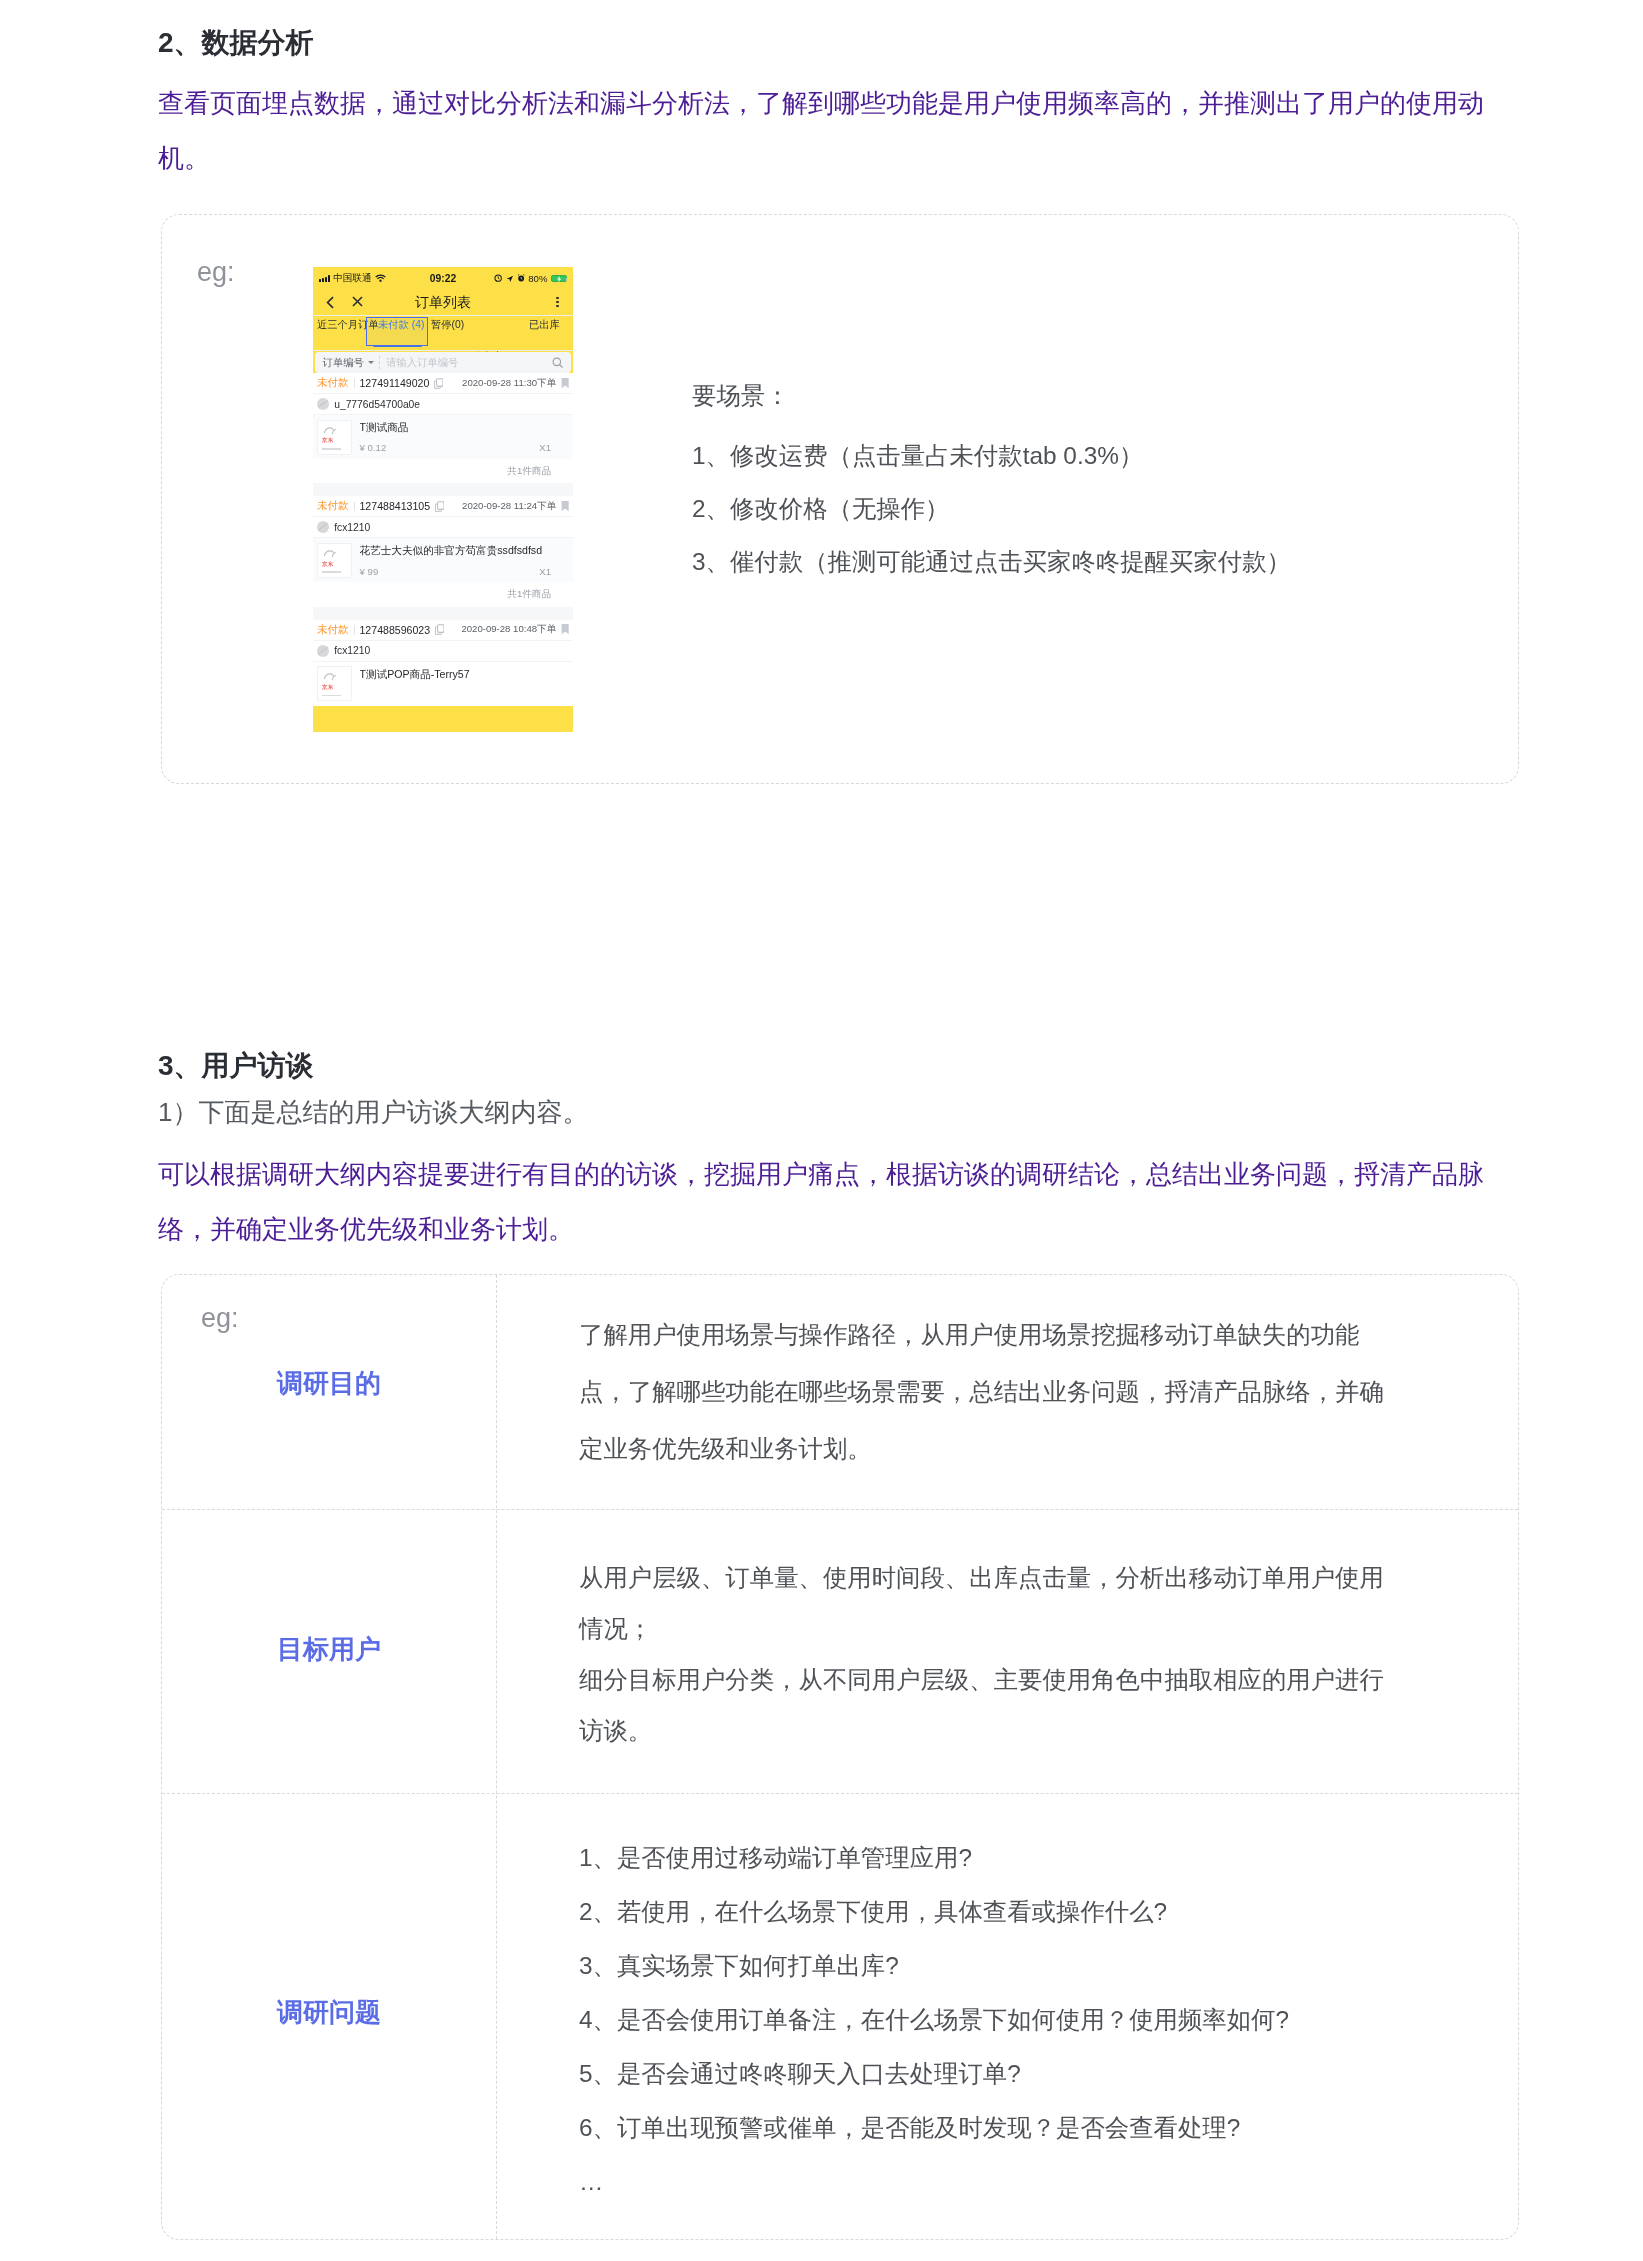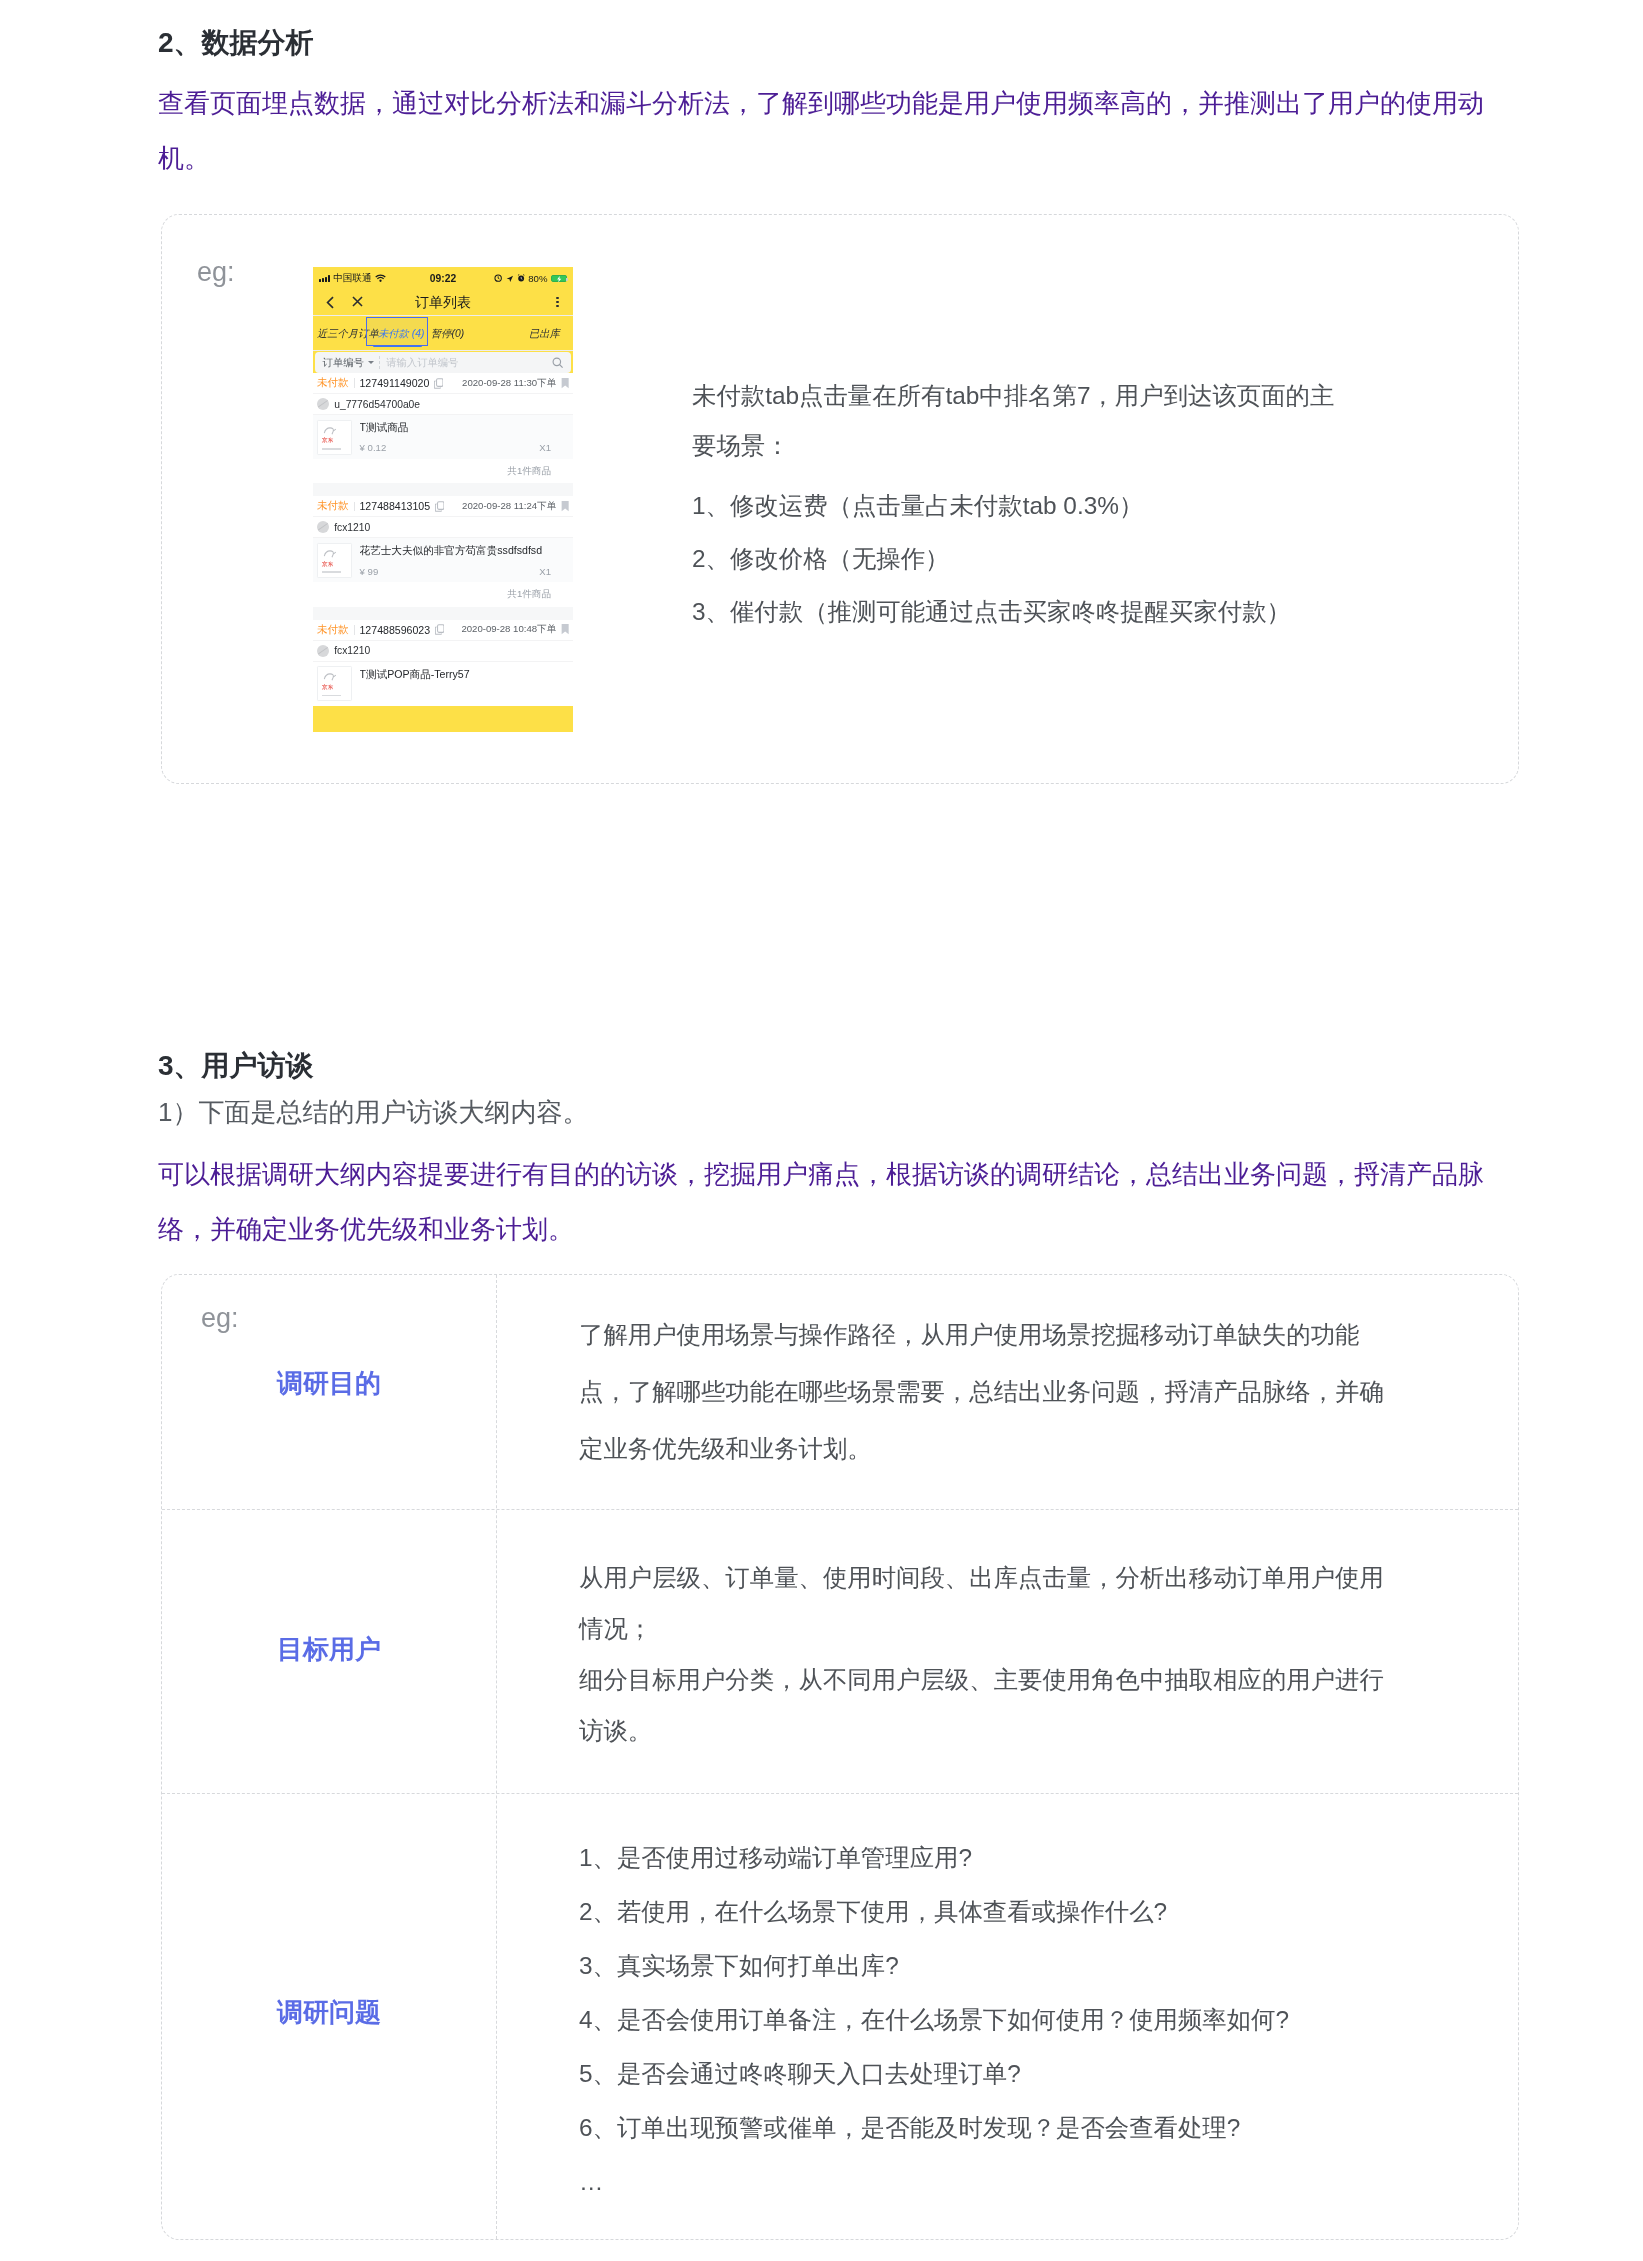--- a/index.html
+++ b/index.html
@@ -28,21 +28,21 @@
   .batt { position:relative; width:16px; height:7.7px; background:#34c759; border-radius:1.9px; border:0.6px solid #2faf50; }
   .batt:after { content:""; position:absolute; right:-2.6px; top:1.9px; width:1.9px; height:3.2px; background:#c9ccd1; border-radius:0 1.3px 1.3px 0; }
   .navbar { position:absolute; top:23px; left:0; right:0; height:24.4px; }
   .nav-title { position:absolute; left:0; right:0; text-align:center; top:3.9px; font-size:14px; color:#17191c; font-weight:500; }
   .icon-back { position:absolute; left:13px; top:6.4px; }
   .icon-close { position:absolute; left:39px; top:6.4px; }
   .dots { position:absolute; right:14px; top:5.1px; width:2.6px; }
   .dots i { display:block; width:2.2px; height:2.2px; border-radius:50%; background:#2a2d31; margin:1.9px 0; }
   .ph-hr { position:absolute; left:0; right:0; height:0.6px; background:#ededee; }
   .tabs { position:absolute; top:48px; left:0; right:0; height:35px; }
-  .tab { position:absolute; top:12px; font-size:10.3px; color:#2b2e33; white-space:nowrap;font-style:italic; }
+  .tab { position:absolute; top:3px; font-size:10.3px; color:#2b2e33; white-space:nowrap; }
   .tab.active { color:#3a78f2; }
   .tab-underline { position:absolute; left:60px; top:29.5px; width:49px; height:2.6px; background:#3a78f2; border-radius:1.3px; }
   .tab-highlight { position:absolute; left:53px; top:1.9px; width:62px; height:29px; border:1.9px solid #4a6cf0; background:rgba(74,108,240,0.05); z-index:3; }
   .search { position:absolute; top:85px; left:1.9px; width:256px; height:21px; background:#f4f5f6; border-radius:3.9px; display:flex; align-items:center; font-size:10.3px; }
   .search-filter { display:flex; align-items:center; gap:3.9px; padding-left:7.7px; color:#5a6066; white-space:nowrap; }
   .caret { width:0; height:0; border-left:3.2px solid transparent; border-right:3.2px solid transparent; border-top:3.9px solid #7a8087; }
   .search-sep { width:0; height:13px; border-left:1px dashed #d3d6da; margin:0 5.8px; }
   .search-ph { color:#c2c6cc; white-space:nowrap; }
   .search .sp { flex:1; }
   .orders { position:absolute; top:106px; left:0; right:0; }
@@ -315,21 +315,20 @@
               <span class="prod-title">T测试POP商品-Terry57</span>
             </span>
           </div>
         </div>
 
       </div>
     </div>
 
     <div class="anno">
       <div class="anno-intro">
-        <div>未付款tab点击量在所有tab中排名第7，用户到达该页面的主</div>
         <div>要场景：</div>
       </div>
       <div class="anno-items">
         <div>1、修改运费（点击量占未付款tab 0.3%）</div>
         <div>2、修改价格（无操作）</div>
         <div>3、催付款（推测可能通过点击买家咚咚提醒买家付款）</div>
       </div>
     </div>
   </div>
 

